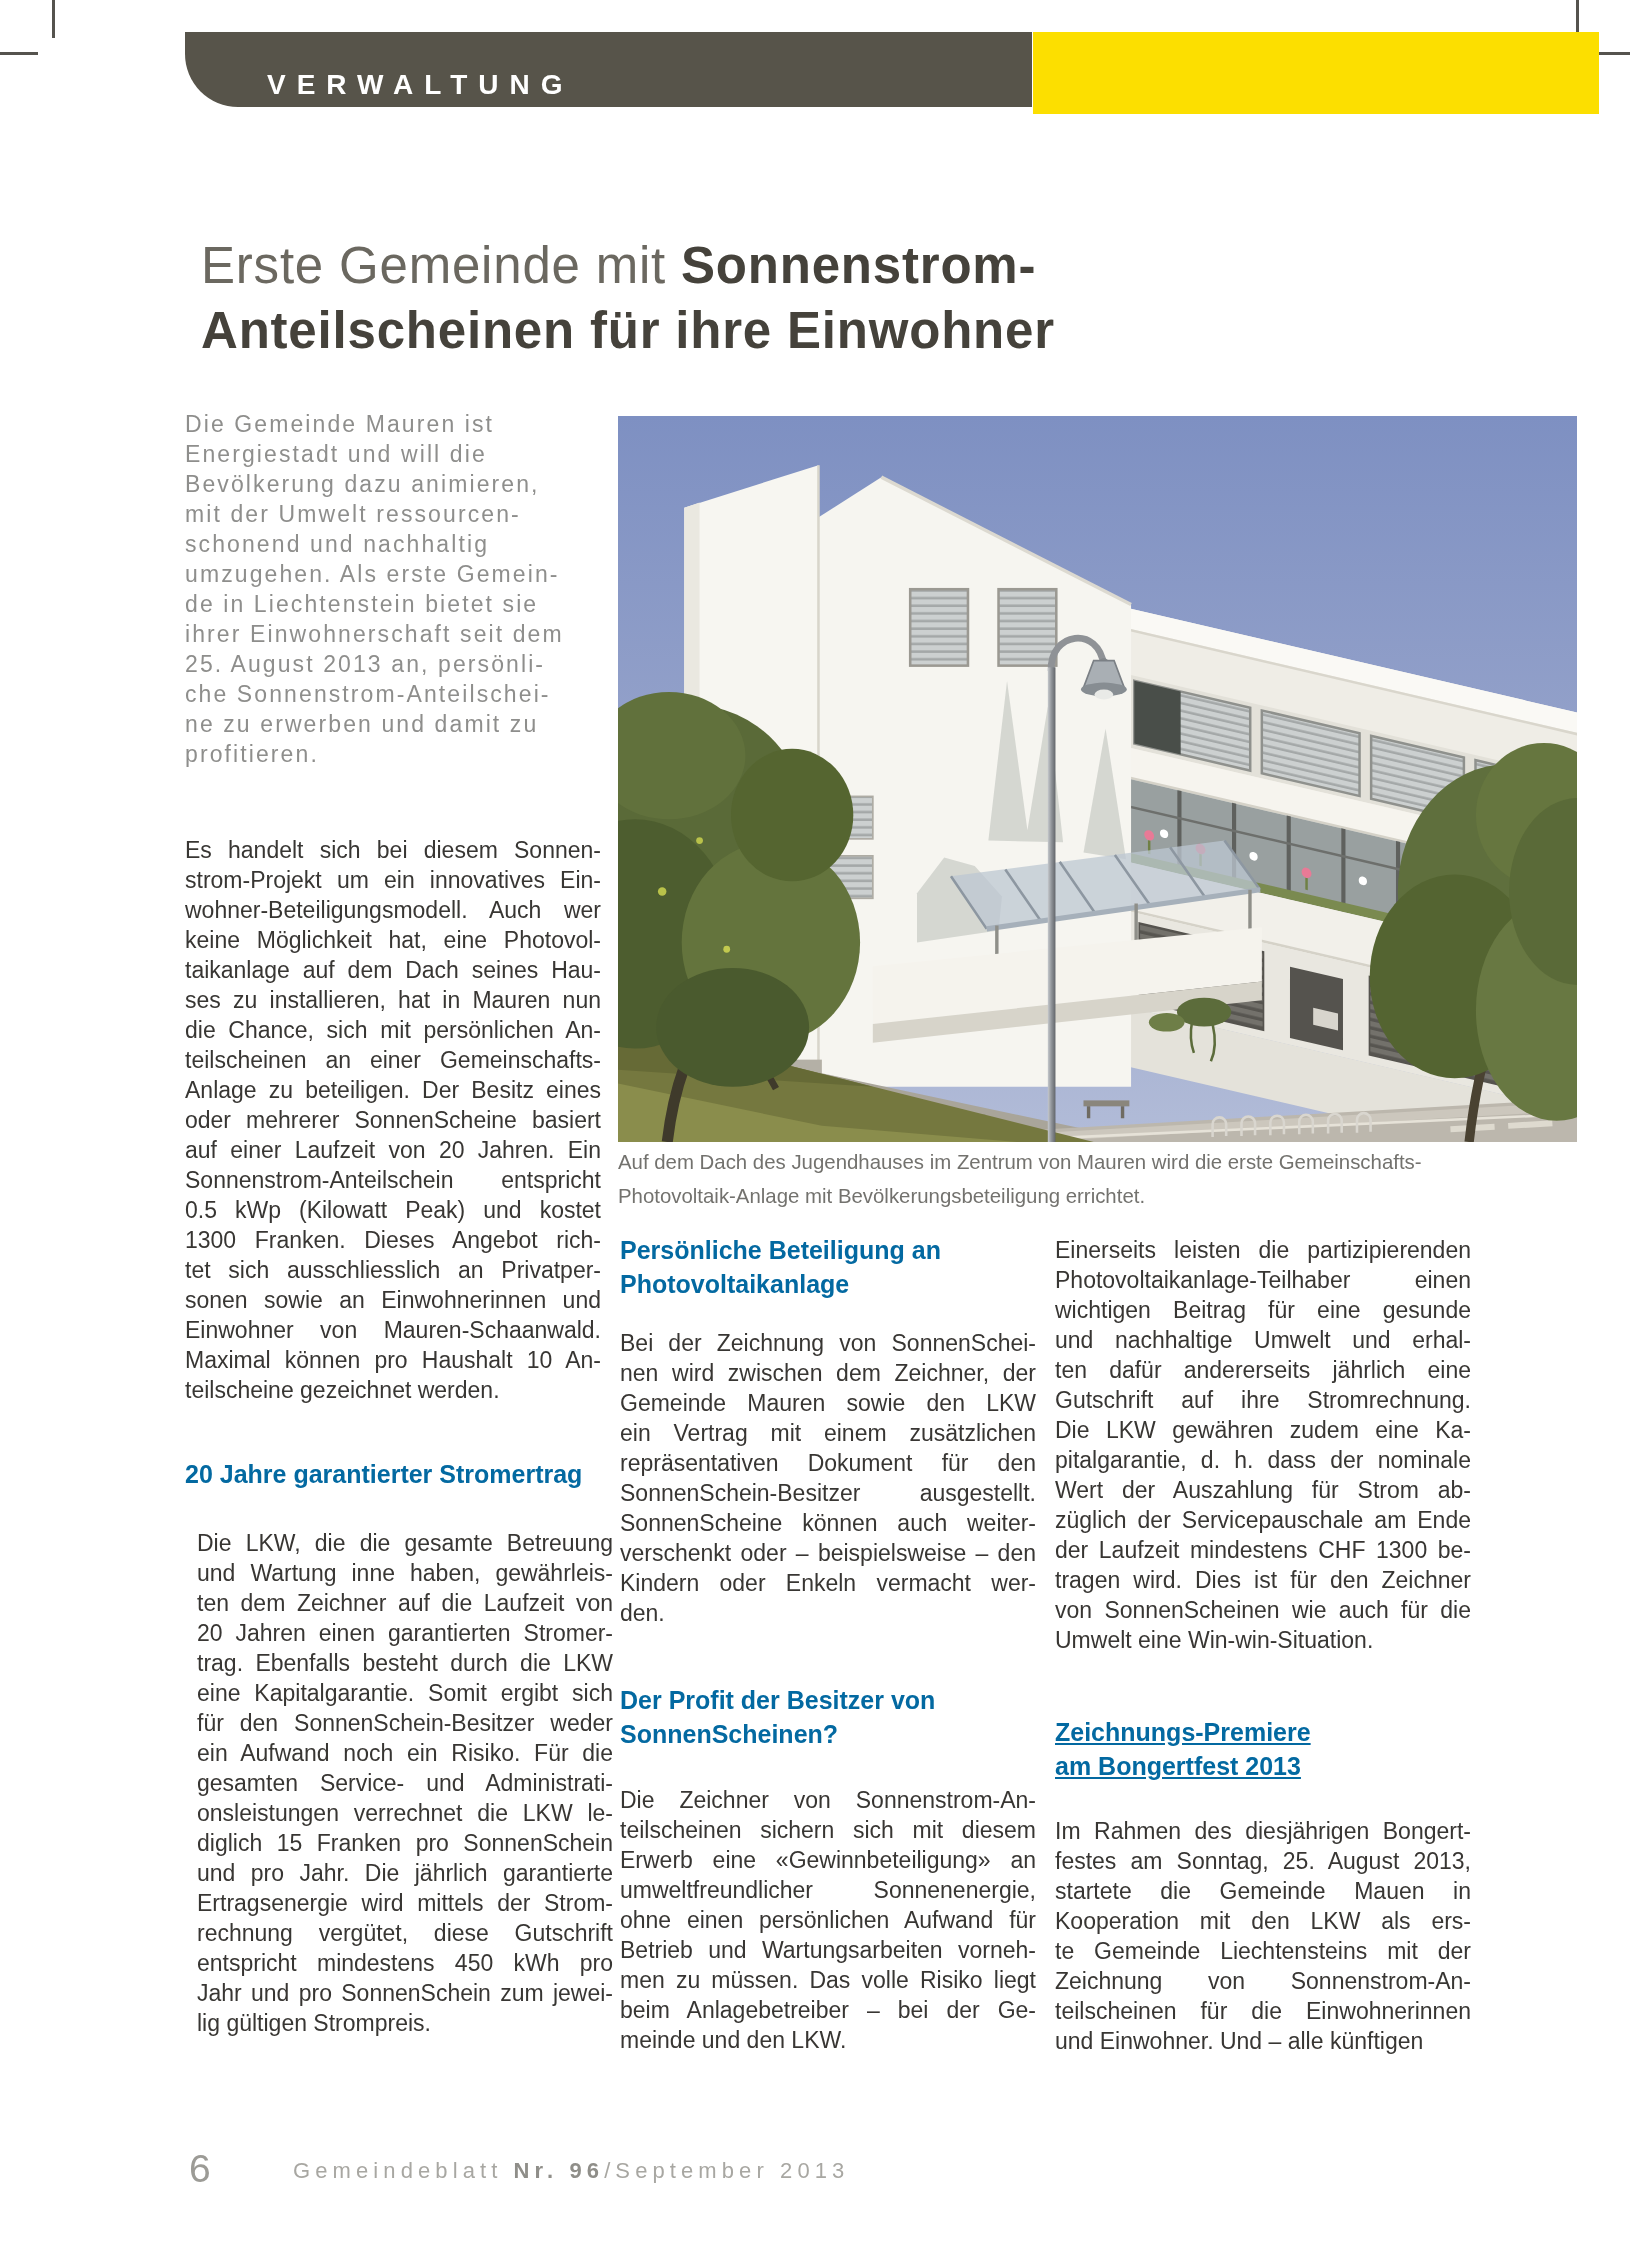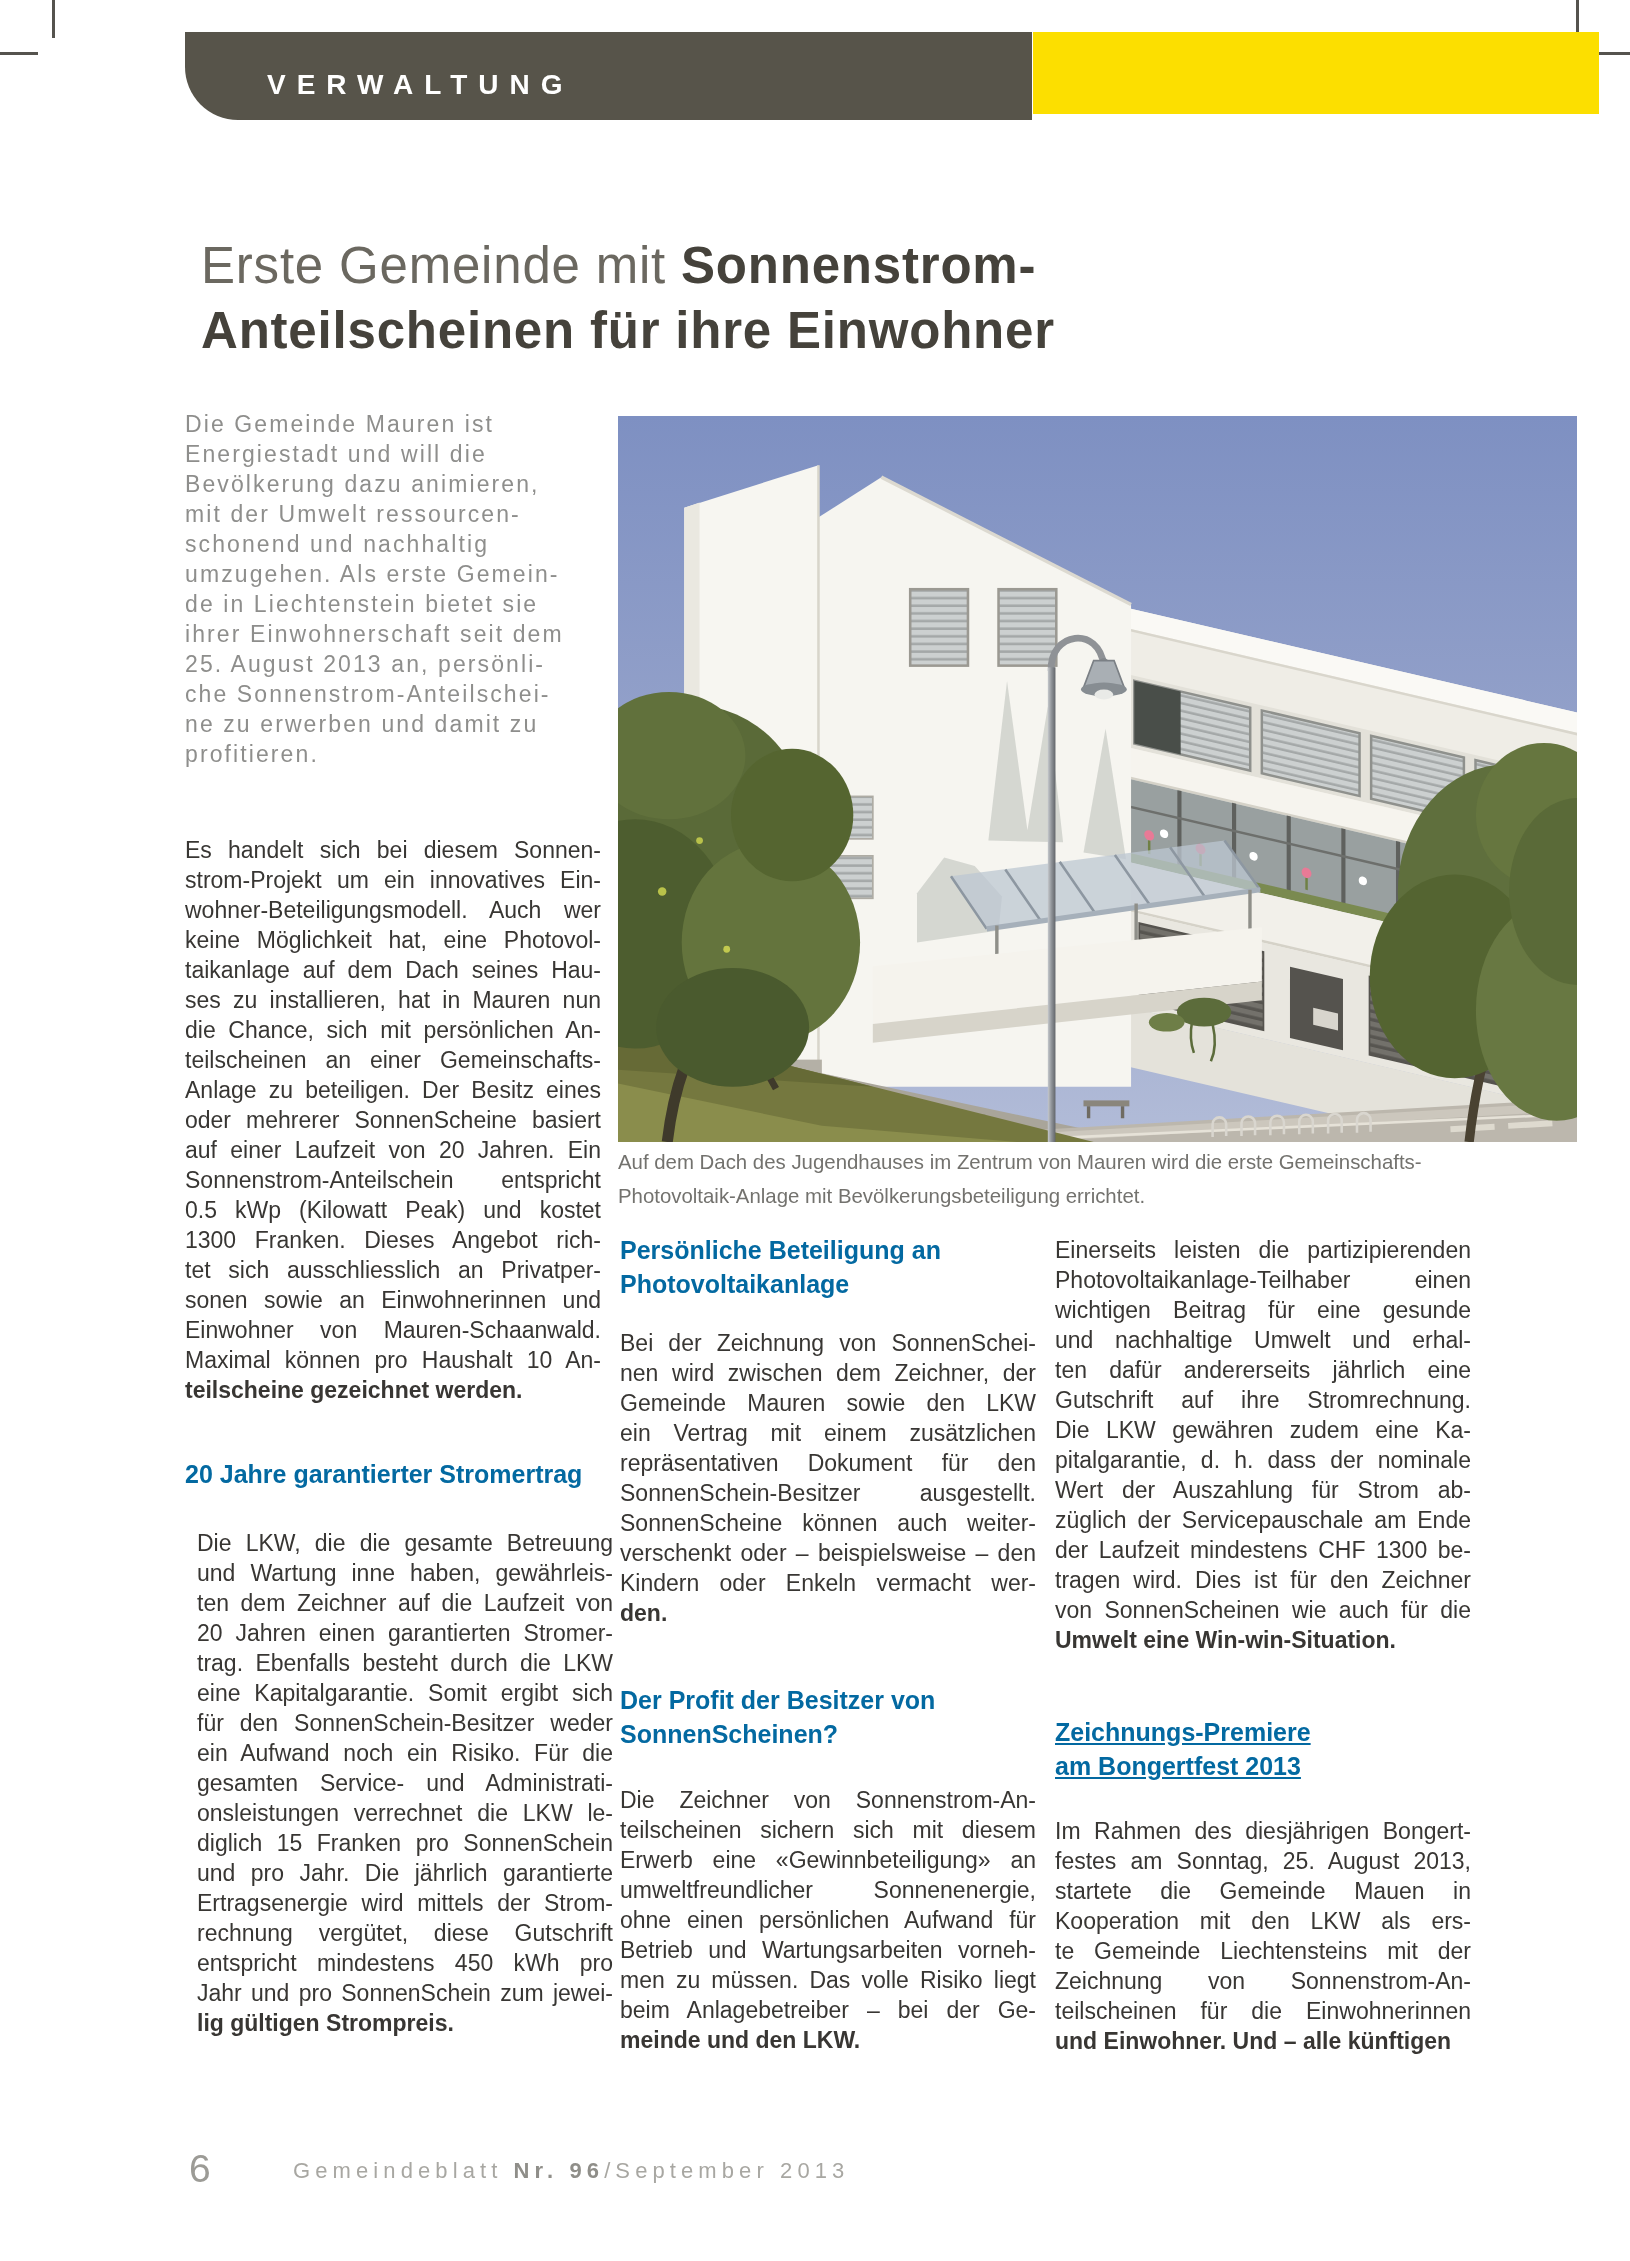--- a/index.html
+++ b/index.html
@@ -3,21 +3,21 @@
 <meta charset="utf-8">
 <style>
   html,body { margin:0; padding:0; background:#ffffff; }
   .page {
     position:relative; width:1630px; height:2261px; background:#ffffff;
     font-family:"Liberation Sans", sans-serif; overflow:hidden;
   }
   .cropmark { position:absolute; background:#55534e; }
 
   .bar-dark {
-    position:absolute; left:185px; top:32px; width:847px; height:88px;
+    position:absolute; left:185px; top:32px; width:847px; height:75px;
     background:#57544a; border-bottom-left-radius:53px;
   }
   .bar-label {
     position:absolute; left:82px; top:37px; font-size:28px; font-weight:700;
     letter-spacing:11px; color:#ffffff; white-space:nowrap;
   }
   .bar-yellow {
     position:absolute; left:1033px; top:32px; width:566px; height:82px;
     background:#fcdf00;
   }
@@ -30,21 +30,21 @@
   .title .light { font-weight:400; color:#6b6860; }
 
   .intro {
     position:absolute; left:185px; top:409px; width:429px;
     font-size:23px; line-height:30px; letter-spacing:2.1px;
     color:#8e8e8c; white-space:pre-line;
   }
 
   .body-par { position:absolute; width:416px; font-size:23px; line-height:30px; color:#383633; }
   .body-par .ln { text-align:justify; text-align-last:justify; }
-  .body-par .ln:last-child { text-align-last:left;font-weight:bold; }
+  .body-par .ln:last-child { text-align-last:left; }
 
   .heading {
     position:absolute; width:420px; font-size:25px; line-height:34px;
     font-weight:700; color:#0369a1; white-space:pre-line;
   }
 
   .photo { position:absolute; left:618px; top:416px; width:959px; height:726px; }
 
   .caption {
     position:absolute; left:618px; top:1145px; width:866px;

